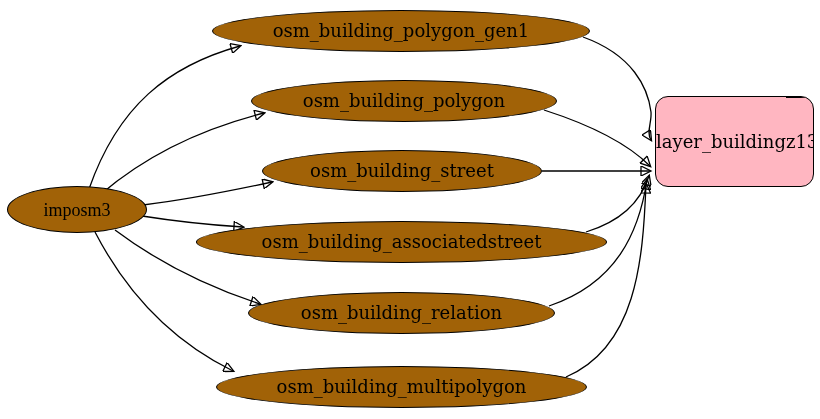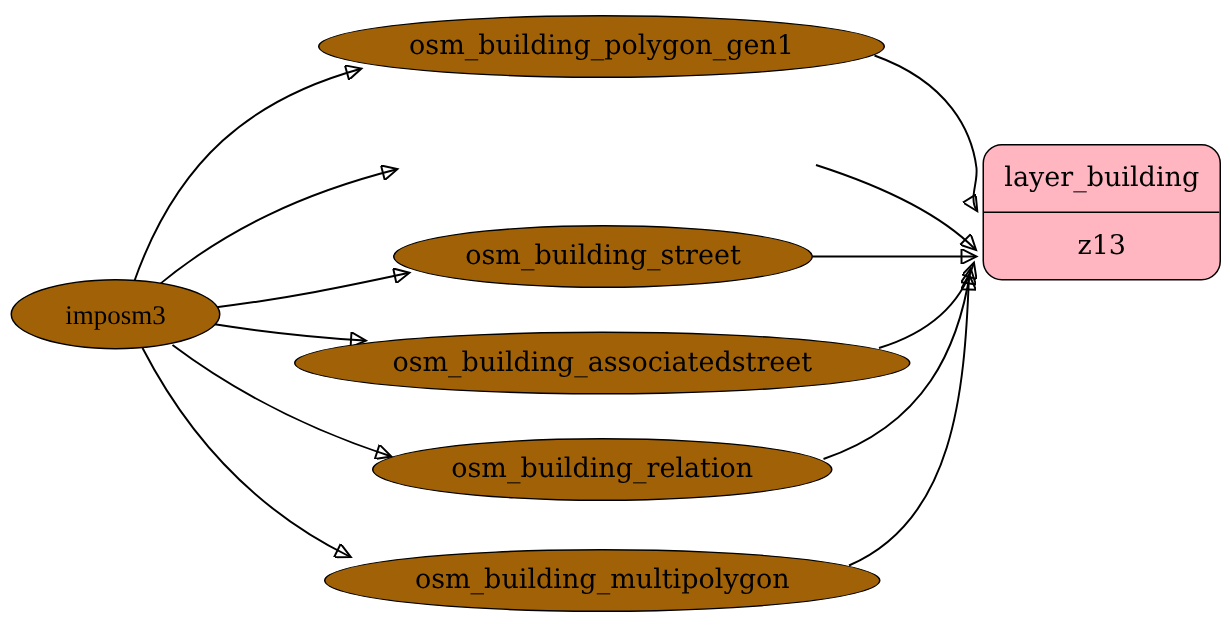--- a/index.html
+++ b/index.html
@@ -13,21 +13,21 @@
   .ellipse{
     position:absolute;box-sizing:border-box;
     border:1.4px solid #000;border-radius:50%;
     background:#a16207;
     display:flex;align-items:center;justify-content:center;
     white-space:nowrap;line-height:1;
   }
   .record{
     position:absolute;left:655px;top:96px;width:159px;height:91px;
     box-sizing:border-box;border:1.5px solid #000;border-radius:13px;
-    overflow:hidden;display:flex;flex-direction:column;
+    overflow:hidden;display:flex;
   }
   .record-row{
     flex:1;display:flex;align-items:center;justify-content:center;
     white-space:nowrap;line-height:1;
   }
   .record-row + .record-row{border-top:1.4px solid #000;}
 </style>
 </head>
 <body>
 
@@ -56,20 +56,23 @@
   </svg>
 
   <div class="ellipse" style="left:7px;top:186px;width:140px;height:47px;font-family:Liberation Serif, serif;">
     <span>imposm3</span>
   </div>
 
   <div class="ellipse" style="left:212px;top:10px;width:378px;height:42px;">
     <span>osm_building_polygon_gen1</span>
   </div>
 
+  <div class="ellipse" style="left:251px;top:80px;width:306px;height:42px;">
+    <span>osm_building_polygon</span>
+  </div>
 
   <div class="ellipse" style="left:262px;top:150px;width:280px;height:42px;">
     <span>osm_building_street</span>
   </div>
 
   <div class="ellipse" style="left:196px;top:221px;width:411px;height:42px;">
     <span>osm_building_associatedstreet</span>
   </div>
 
   <div class="ellipse" style="left:248px;top:292px;width:307px;height:42px;">

